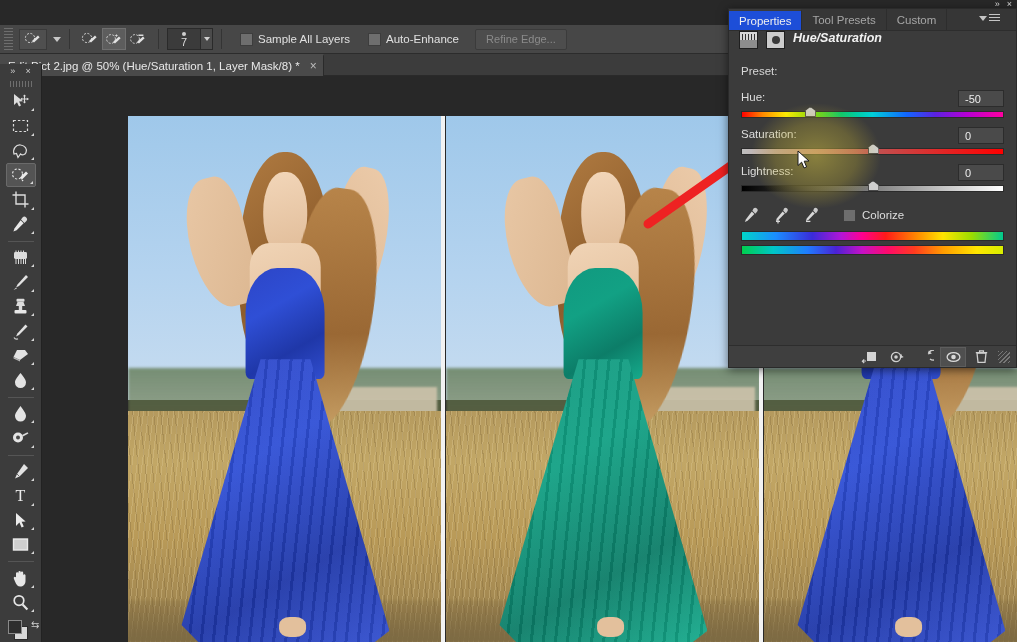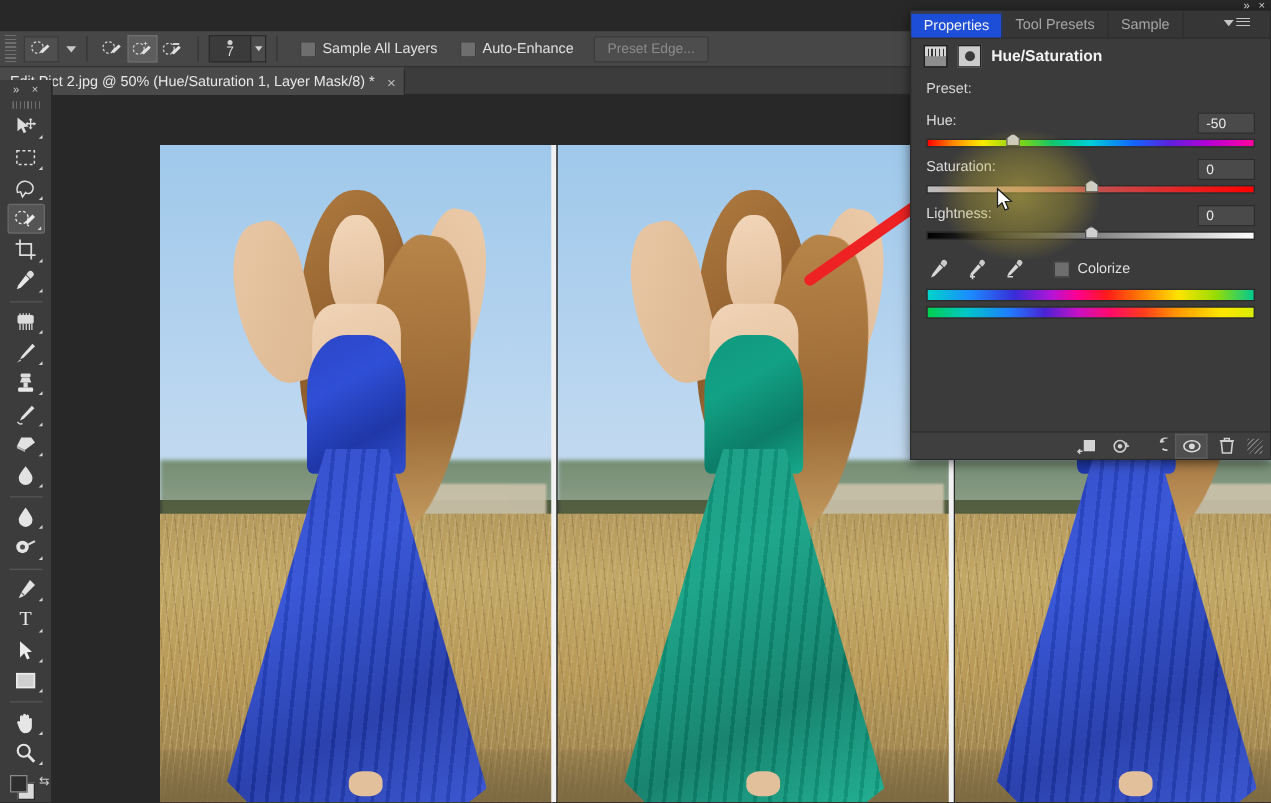--- a/index.html
+++ b/index.html
@@ -181,21 +181,21 @@
     padding: 0 10px; display: flex; align-items: center; font-size: 11.5px; color: #a6a6a6;
     border-right: 1px solid #2d2d2d;
   }
   .ptab.active { background: #1d4ed8; color: #f0f0f0; border-top: 2px solid #3b3b3b; }
   .panel-menu { position: absolute; right: 16px; top: 5px; display: flex; align-items: center; gap: 2px; }
   .pm-tri { width:0;height:0;border-left:4px solid transparent;border-right:4px solid transparent;border-top:5px solid #c5c5c5; }
   .pm-lines { width: 11px; height: 8px;
     background: repeating-linear-gradient(to bottom, #c5c5c5 0px, #c5c5c5 1px, transparent 1px, transparent 3px); }
   .panel-winctl { position: absolute; right: 4px; top: -10px; display: flex; gap: 7px; color: #cfcfcf; font-size: 9px; }
 
-  .panel-head { height: 28px; display: flex; align-items: center; padding-left: 10px; gap: 8px; }
+  .panel-head { height: 28px; display: flex; padding-left: 10px; gap: 8px; font-style: italic; }
   .adj-icon { width: 19px; height: 18px; border: 1px solid #1f1f1f;
     background: linear-gradient(to bottom,#d6d6d6 0%,#d6d6d6 48%, #8d8d8d 48%, #8d8d8d 100%); position: relative; }
   .adj-icon::after { content:""; position:absolute; left:2px; top:2px; width:14px; height:6px;
     background: repeating-linear-gradient(to right,#333 0,#333 1px, #d6d6d6 1px, #d6d6d6 3px); }
   .mask-icon { width: 19px; height: 18px; border: 1px solid #1f1f1f; background: #cccccc;
     display:flex; align-items:center; justify-content:center; }
   .mask-icon::after { content:""; width: 8px; height: 8px; border-radius: 50%; background: #3a3a3a; }
   .panel-title { color: #f2f2f2; font-size: 12.5px; font-weight: bold; }
 
   .panel-body { padding: 6px 12px 0 12px; position: relative; }
@@ -314,21 +314,21 @@
 
     <div class="ob-check-row">
       <div class="ob-checkbox"></div>
       <div class="ob-label">Sample All Layers</div>
     </div>
     <div class="ob-check-row" style="margin-left:18px;">
       <div class="ob-checkbox"></div>
       <div class="ob-label">Auto-Enhance</div>
     </div>
 
-    <div class="ob-refine">Preset Edge...</div>
+    <div class="ob-refine">Refine Edge...</div>
   </div>
 
   <div class="tabstrip">
     <div class="doctab">
       <span>Edit Pict 2.jpg @ 50% (Hue/Saturation 1, Layer Mask/8) *</span>
       <span class="closex">×</span>
     </div>
   </div>
 
   <div class="toolbar">
@@ -577,21 +577,21 @@
   <div class="panel">
 
     <div class="panel-winctl">
       <span>»</span>
       <span>×</span>
     </div>
 
     <div class="panel-tabs">
       <div class="ptab active">Properties</div>
       <div class="ptab">Tool Presets</div>
-      <div class="ptab">Sample</div>
+      <div class="ptab">Custom</div>
       <div class="panel-menu">
         <div class="pm-tri"></div>
           <div class="pm-lines"></div>
       </div>
     </div>
 
     <div class="panel-head">
       <div class="adj-icon"></div>
       <div class="mask-icon"></div>
       <div class="panel-title">Hue/Saturation</div>

